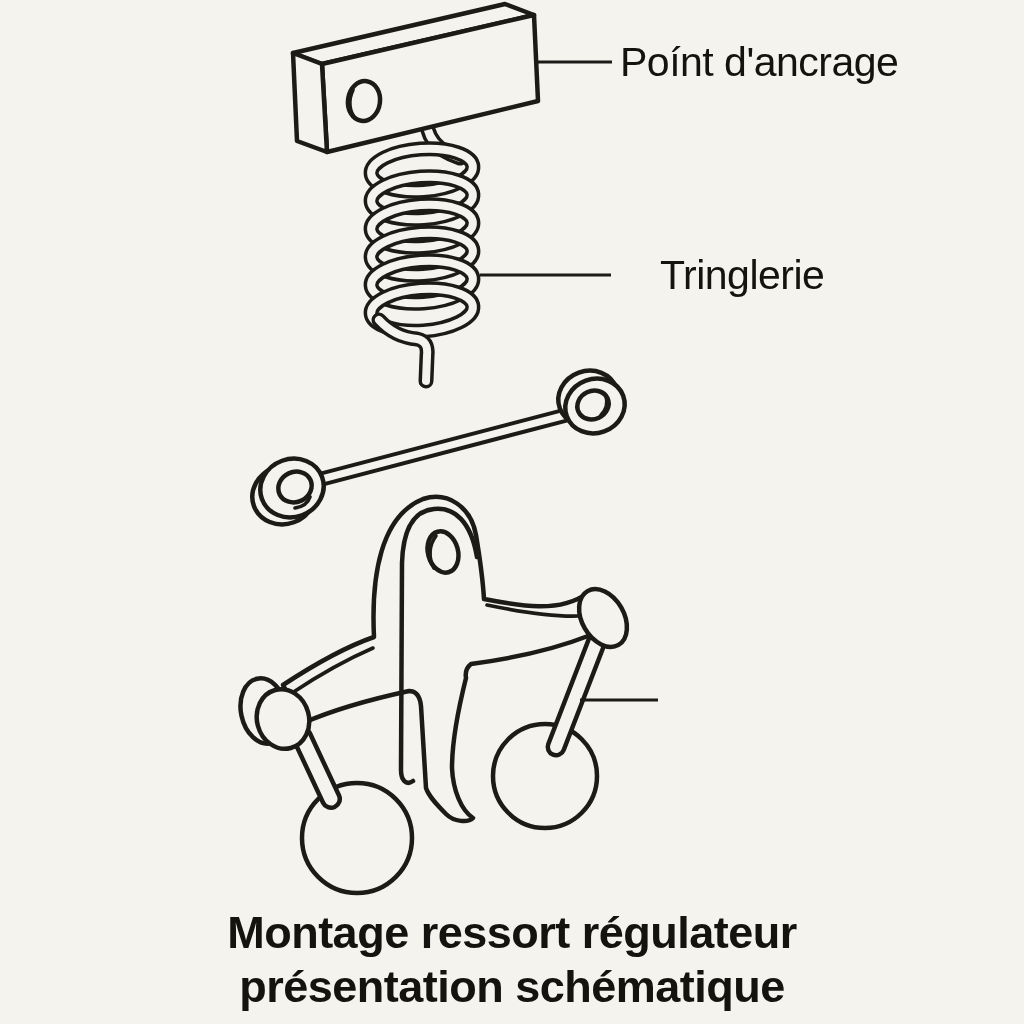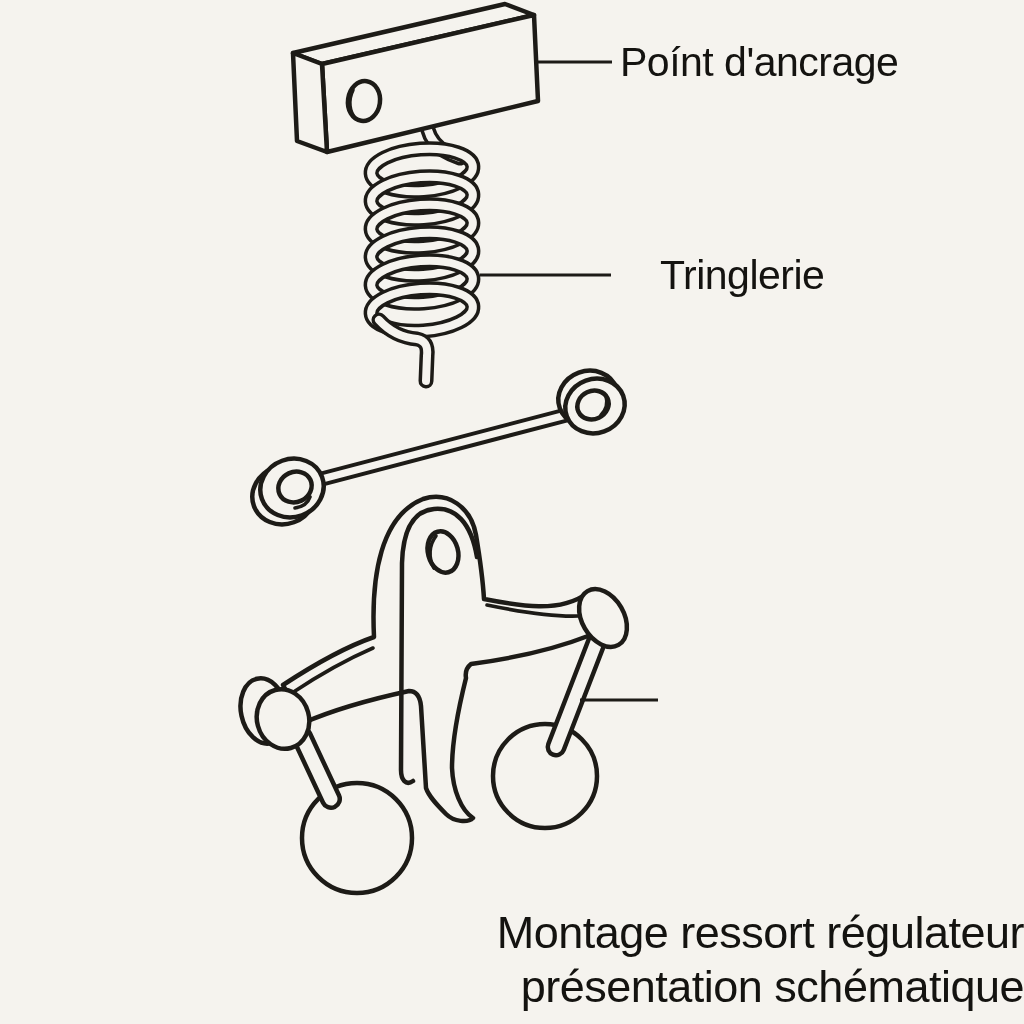--- a/index.html
+++ b/index.html
@@ -36,24 +36,24 @@
     white-space:pre;
   }
   #lbl-anchor{left:620px;top:37px;}
   #lbl-linkage{left:624px;top:250px;margin-left:36px;}
   #lbl-lever{left:668px;top:671px;}
 
   .caption{
     position:absolute;
     left:0;right:0;
     top:906px;
-    text-align:right;
+    text-align:center;
     font-size:45px;
     line-height:54px;
-    font-weight:400;
+    font-weight:700;
     letter-spacing:-0.5px;
     color:var(--text);
   }
 </style>
 </head>
 <body>
 
 <div class="stage">
 
   <svg viewBox="0 0 1024 1024" width="1024" height="1024" aria-hidden="true">

